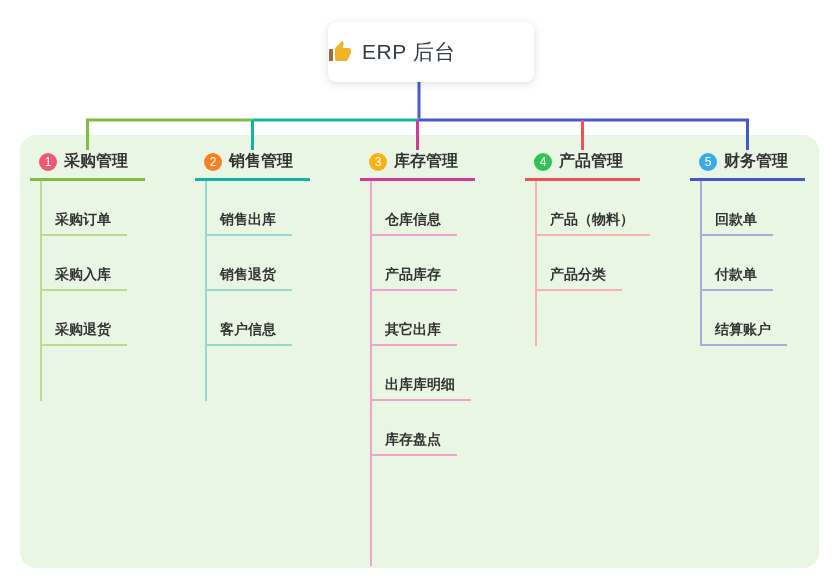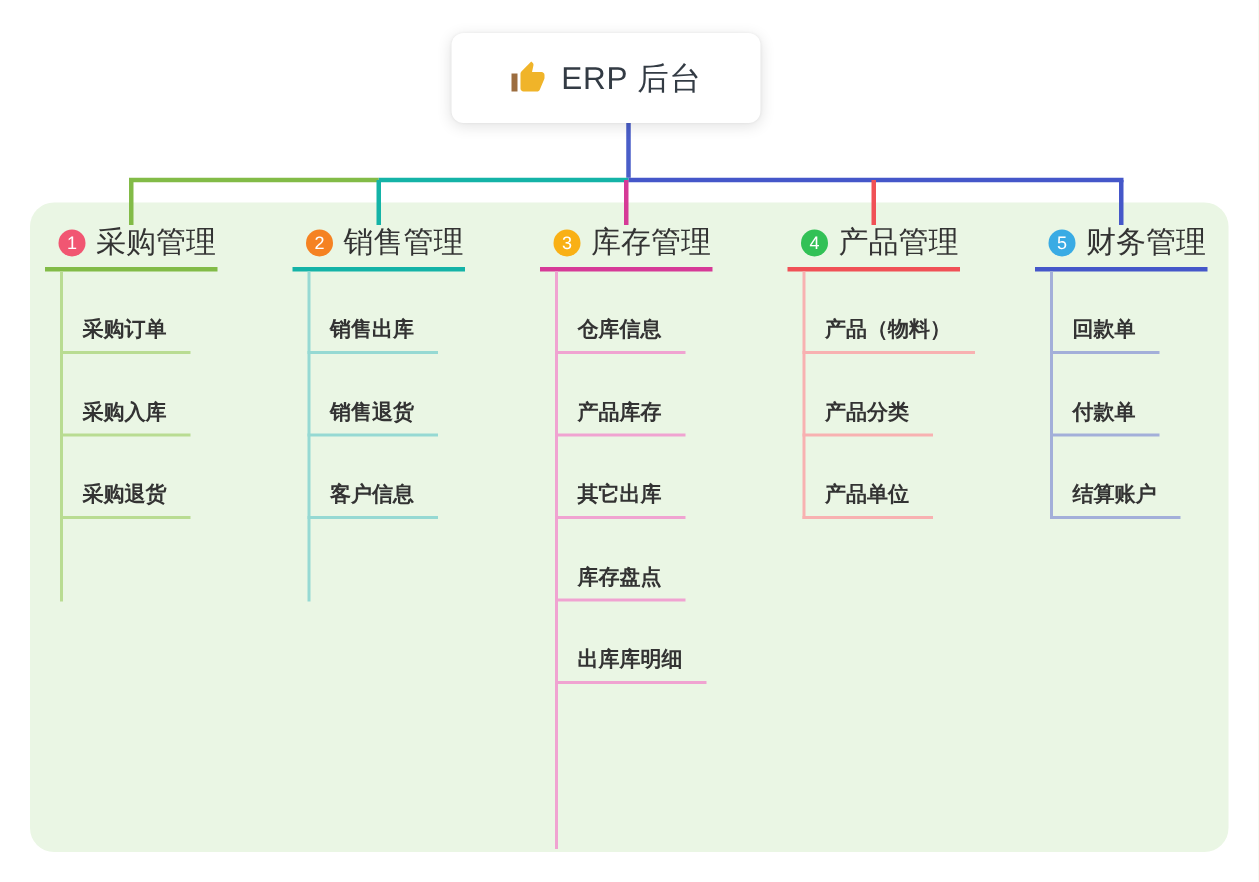--- a/index.html
+++ b/index.html
@@ -7,39 +7,39 @@
     width:839px;height:588px;position:relative;background:#ffffff;
     font-family:"Liberation Sans","DejaVu Sans",sans-serif;
     overflow:hidden;
   }
   .panel{
     position:absolute;left:20px;top:135px;width:799px;height:433px;
     border-radius:16px;
   }
   #connectors{position:absolute;left:0;top:0;width:839px;height:588px;pointer-events:none;}
   .root-card{
-    position:absolute;left:301px;top:22px;width:206px;height:60px;
+    position:absolute;left:328px;top:22px;width:206px;height:60px;
     background:#ffffff;border-radius:8px;
     box-shadow:0 2px 10px rgba(0,0,0,.12), 0 0 2px rgba(0,0,0,.06);
-    display:flex;align-items:center;justify-content:center;gap:10px;
+    display:flex;align-items:center;gap:10px;
   }
   .root-card .root-label{font-size:21px;color:#333b44;font-weight:500;letter-spacing:.5px;}
   .thumb-icon{width:24px;height:24px;display:inline-block;}
   .branch{position:absolute;top:145px;width:162px;}
   .branch-header{
     box-sizing:border-box;width:115px;height:36px;
     display:flex;align-items:center;gap:7px;padding-left:9px;
     border-bottom:3px solid var(--c);cursor:pointer;
   }
   .badge{
     width:18px;height:18px;border-radius:50%;flex:0 0 18px;
     color:#fff;font-size:12px;line-height:18px;text-align:center;
     background:var(--badge);
   }
-  .branch-label{font-size:20px;color:#333333;font-weight:400;white-space:nowrap;}
+  .branch-label{font-size:16px;color:#333333;font-weight:700;white-space:nowrap;}
   .children{position:relative;margin-left:10px;font-weight:bold;}
   .vline{position:absolute;left:0;top:0;width:2px;background:var(--light);}
   .child{
     box-sizing:border-box;height:55px;width:max-content;
     display:flex;align-items:flex-end;
     padding:0 16px 5px 15px;
     border-bottom:2px solid var(--light);
     font-size:14px;color:#333333;white-space:nowrap;cursor:pointer;
   }
 </style>
@@ -100,35 +100,34 @@
   <div class="branch" style="left: 360px; --c: #d63a97; --light: #f0a3d1;">
     <div class="branch-header">
       <span class="badge" style="background: rgb(249, 176, 21);">3</span>
       <span class="branch-label">库存管理</span>
     </div>
     <div class="children">
       <div class="vline" style="height: 385px;"></div>
     <div class="child">仓库信息</div>
         <div class="child">产品库存</div>
         <div class="child">其它出库</div>
+        <div class="child">出库库明细</div>
         <div class="child">库存盘点</div>
-        <div class="child">出库库明细</div>
       </div>
   </div>
 
   <div class="branch" style="left: 525px; --c: #f05156; --light: #f8b1b1;">
     <div class="branch-header">
       <span class="badge" style="background: rgb(50, 193, 86);">4</span>
       <span class="branch-label">产品管理</span>
     </div>
     <div class="children">
       <div class="vline" style="height: 165px;"></div>
     <div class="child">产品（物料）</div>
         <div class="child">产品分类</div>
-        <div class="child">产品单位</div>
       </div>
   </div>
 
   <div class="branch" style="left: 690px; --c: #4557c9; --light: #a3afd9;">
     <div class="branch-header">
       <span class="badge" style="background: rgb(57, 171, 228);">5</span>
       <span class="branch-label">财务管理</span>
     </div>
     <div class="children">
       <div class="vline" style="height: 165px;"></div>

